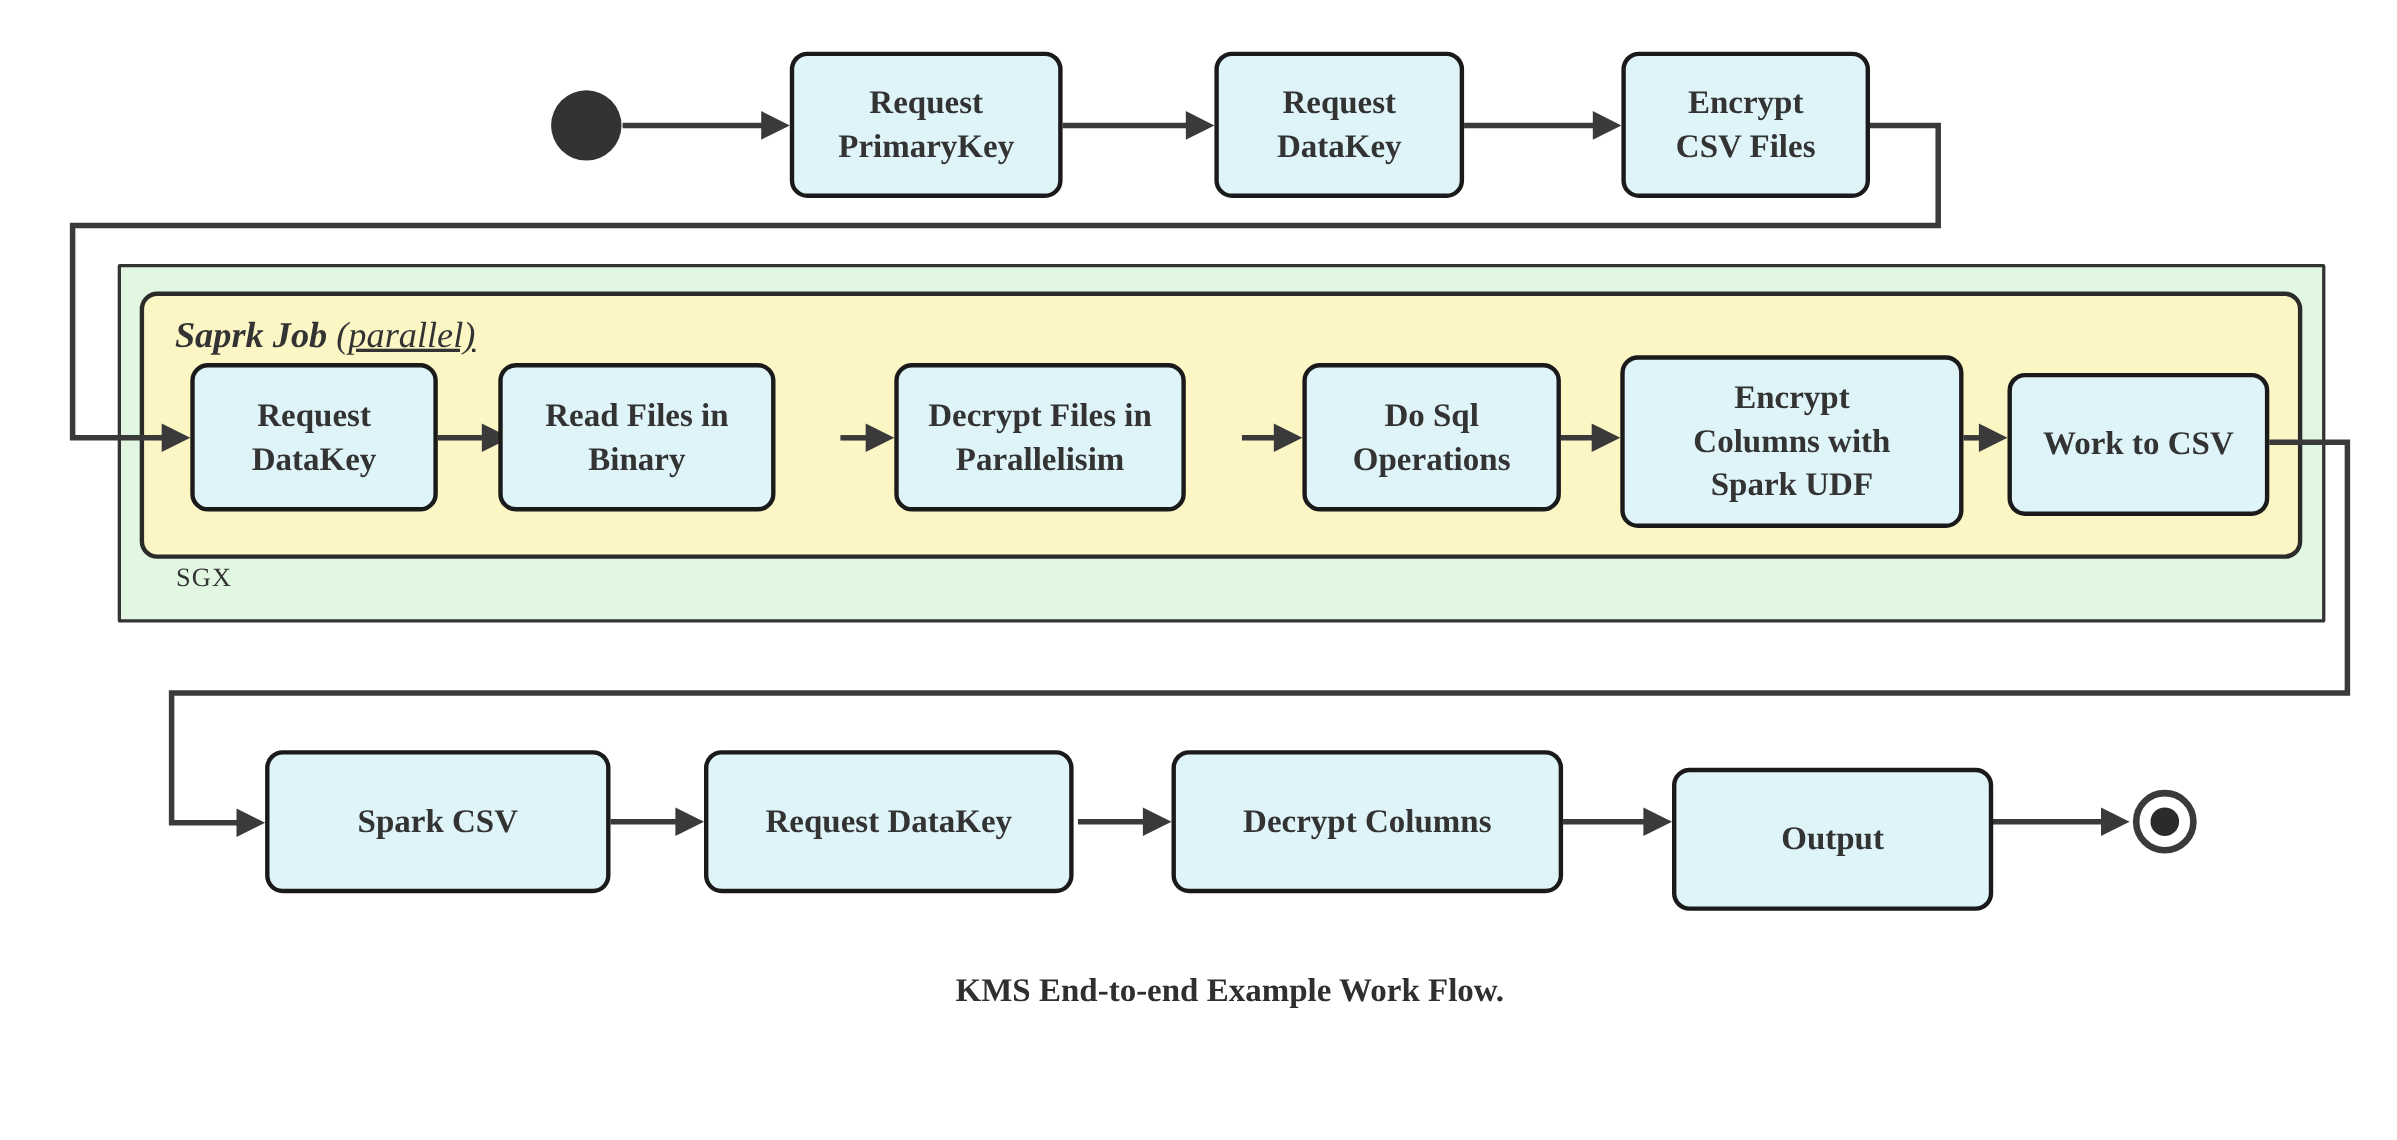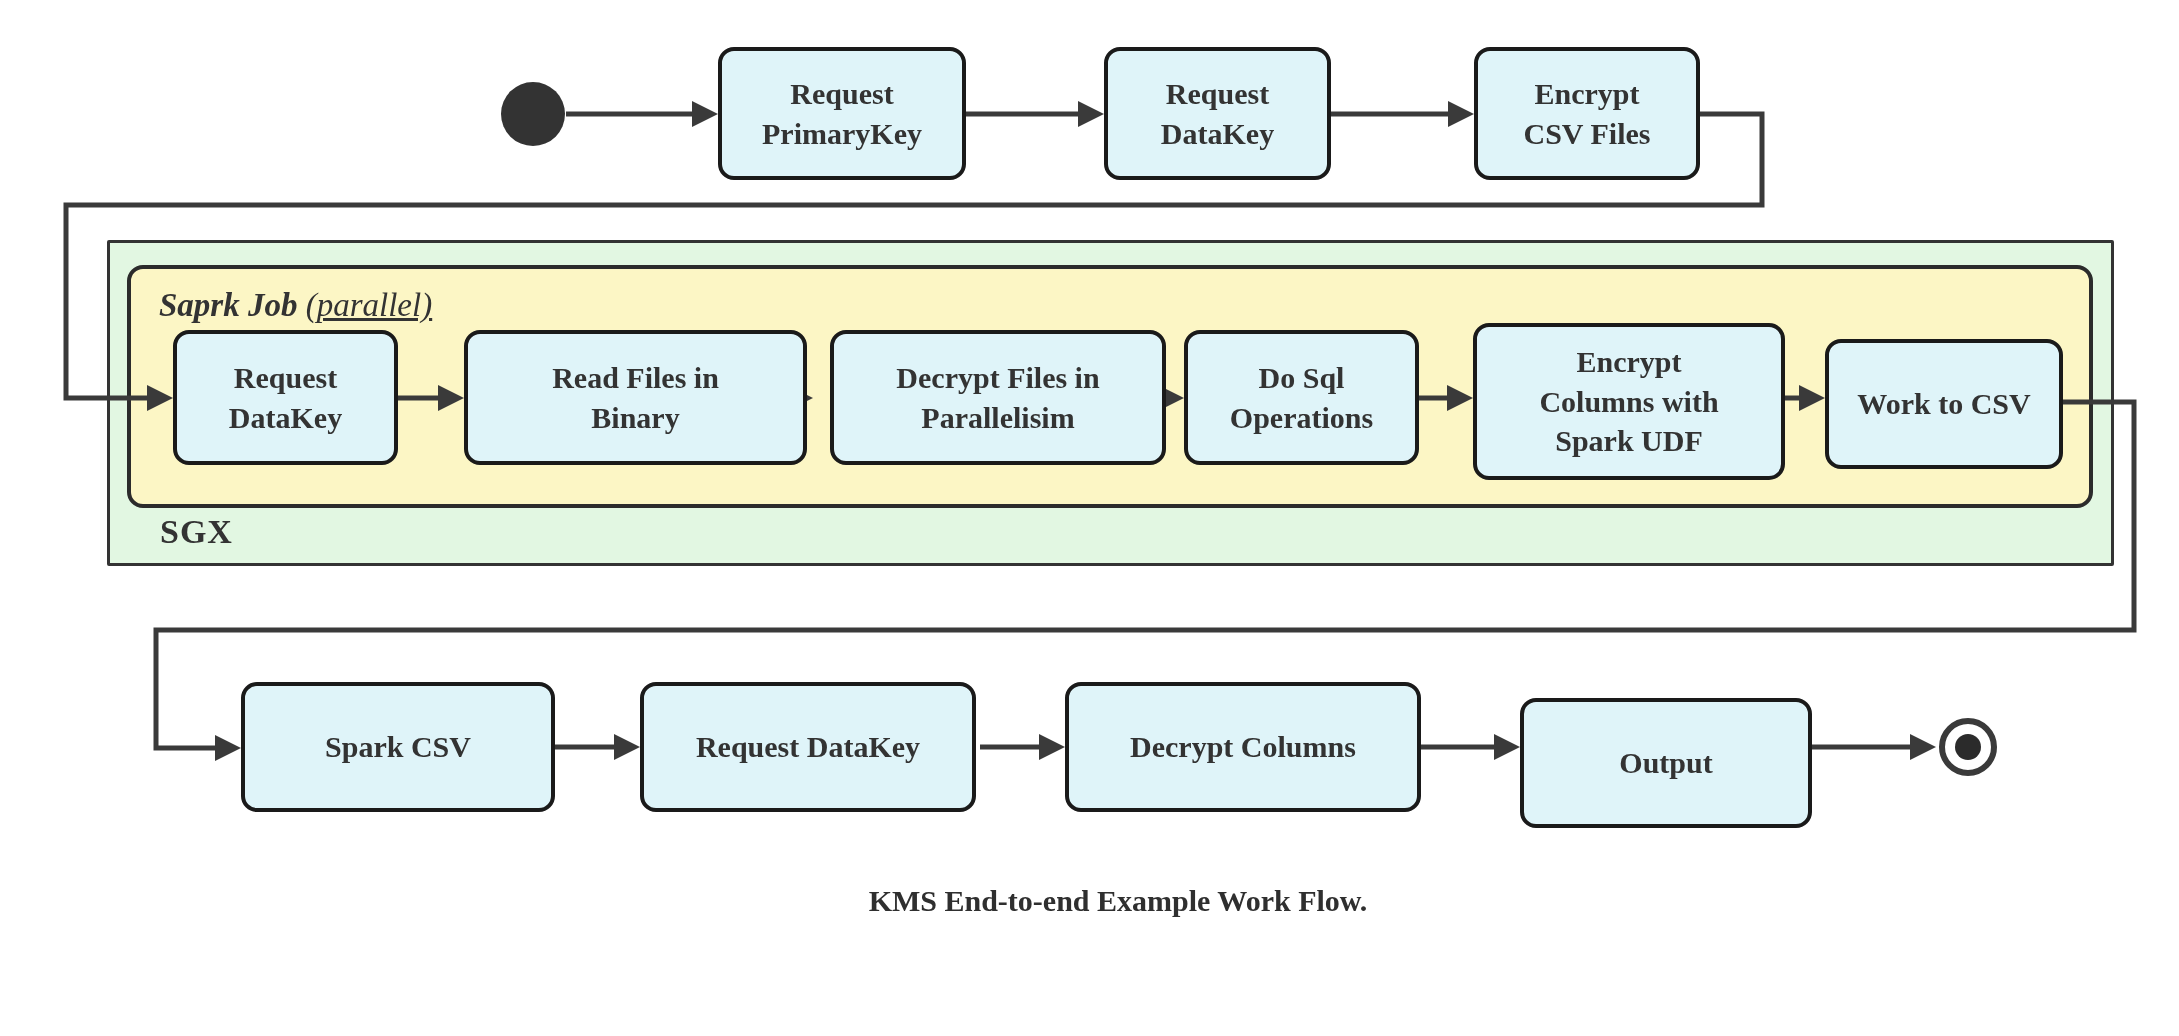--- a/index.html
+++ b/index.html
@@ -37,21 +37,21 @@
     box-sizing:border-box;
   }
   .spark-label{
     position:absolute;left:28px;top:18px;
     font-size:33px;white-space:nowrap;
   }
   .spark-label .bold{font-weight:bold;font-style:italic;}
   .spark-label .ital{font-style:italic;font-weight:normal;text-decoration:underline;}
   .sgx-label{
     position:absolute;left:50px;top:270px;
-    font-size:34px;font-weight:bold;letter-spacing:1px;
+    font-size:24px;font-weight:normal;letter-spacing:1px;
   }
   svg.edges{position:absolute;left:0;top:0;pointer-events:none;}
   .edge{fill:none;stroke:var(--edge);stroke-width:5px;}
   .arrowhead{fill:var(--edge);stroke:none;}
   .start-dot{fill:#333333;}
   .end-outer{fill:#ffffff;stroke:var(--edge);stroke-width:6px;}
   .end-inner{fill:#2b2b2b;}
   .node{
     position:absolute;box-sizing:border-box;
     background:var(--node-fill);
@@ -134,23 +134,23 @@
 
   <div class="node" style="left:718px;top:47px;width:248px;height:133px">Request
 PrimaryKey</div>
   <div class="node" style="left:1104px;top:47px;width:227px;height:133px">Request
 DataKey</div>
   <div class="node" style="left:1474px;top:47px;width:226px;height:133px">Encrypt
 CSV Files</div>
 
   <div class="node" style="left:173px;top:330px;width:225px;height:135px">Request
 DataKey</div>
-  <div class="node" style="left:464px;top:330px;width:343px;height:135px">Read Files in
+  <div class="node" style="left:453px;top:330px;width:252px;height:135px">Read Files in
 Binary</div>
-  <div class="node" style="left:830px;top:330px;width:336px;height:135px">Decrypt Files in
+  <div class="node" style="left:813px;top:330px;width:265px;height:135px">Decrypt Files in
 Parallelisim</div>
   <div class="node" style="left:1184px;top:330px;width:235px;height:135px">Do Sql
 Operations</div>
   <div class="node" style="left:1473px;top:323px;width:312px;height:157px">Encrypt
 Columns with
 Spark UDF</div>
   <div class="node" style="left:1825px;top:339px;width:238px;height:130px">Work to CSV</div>
 
   <div class="node" style="left:241px;top:682px;width:314px;height:130px">Spark CSV</div>
   <div class="node" style="left:640px;top:682px;width:336px;height:130px">Request DataKey</div>

